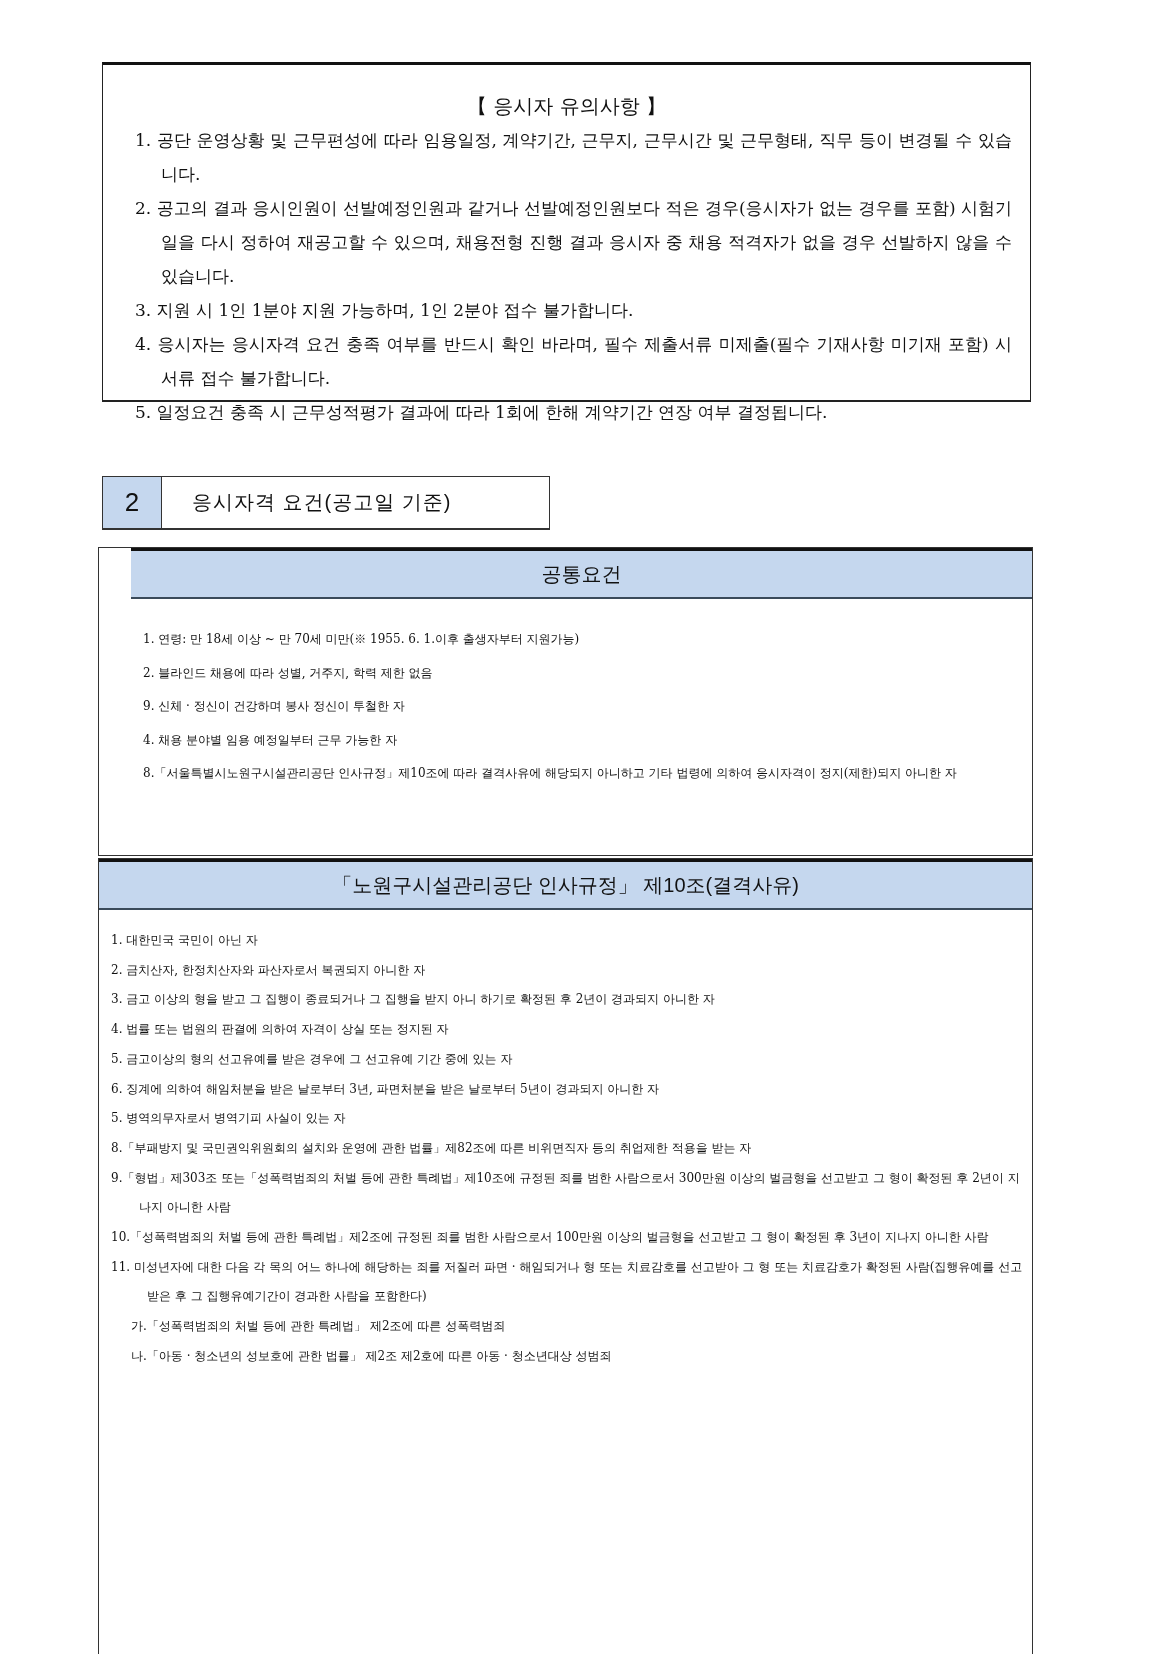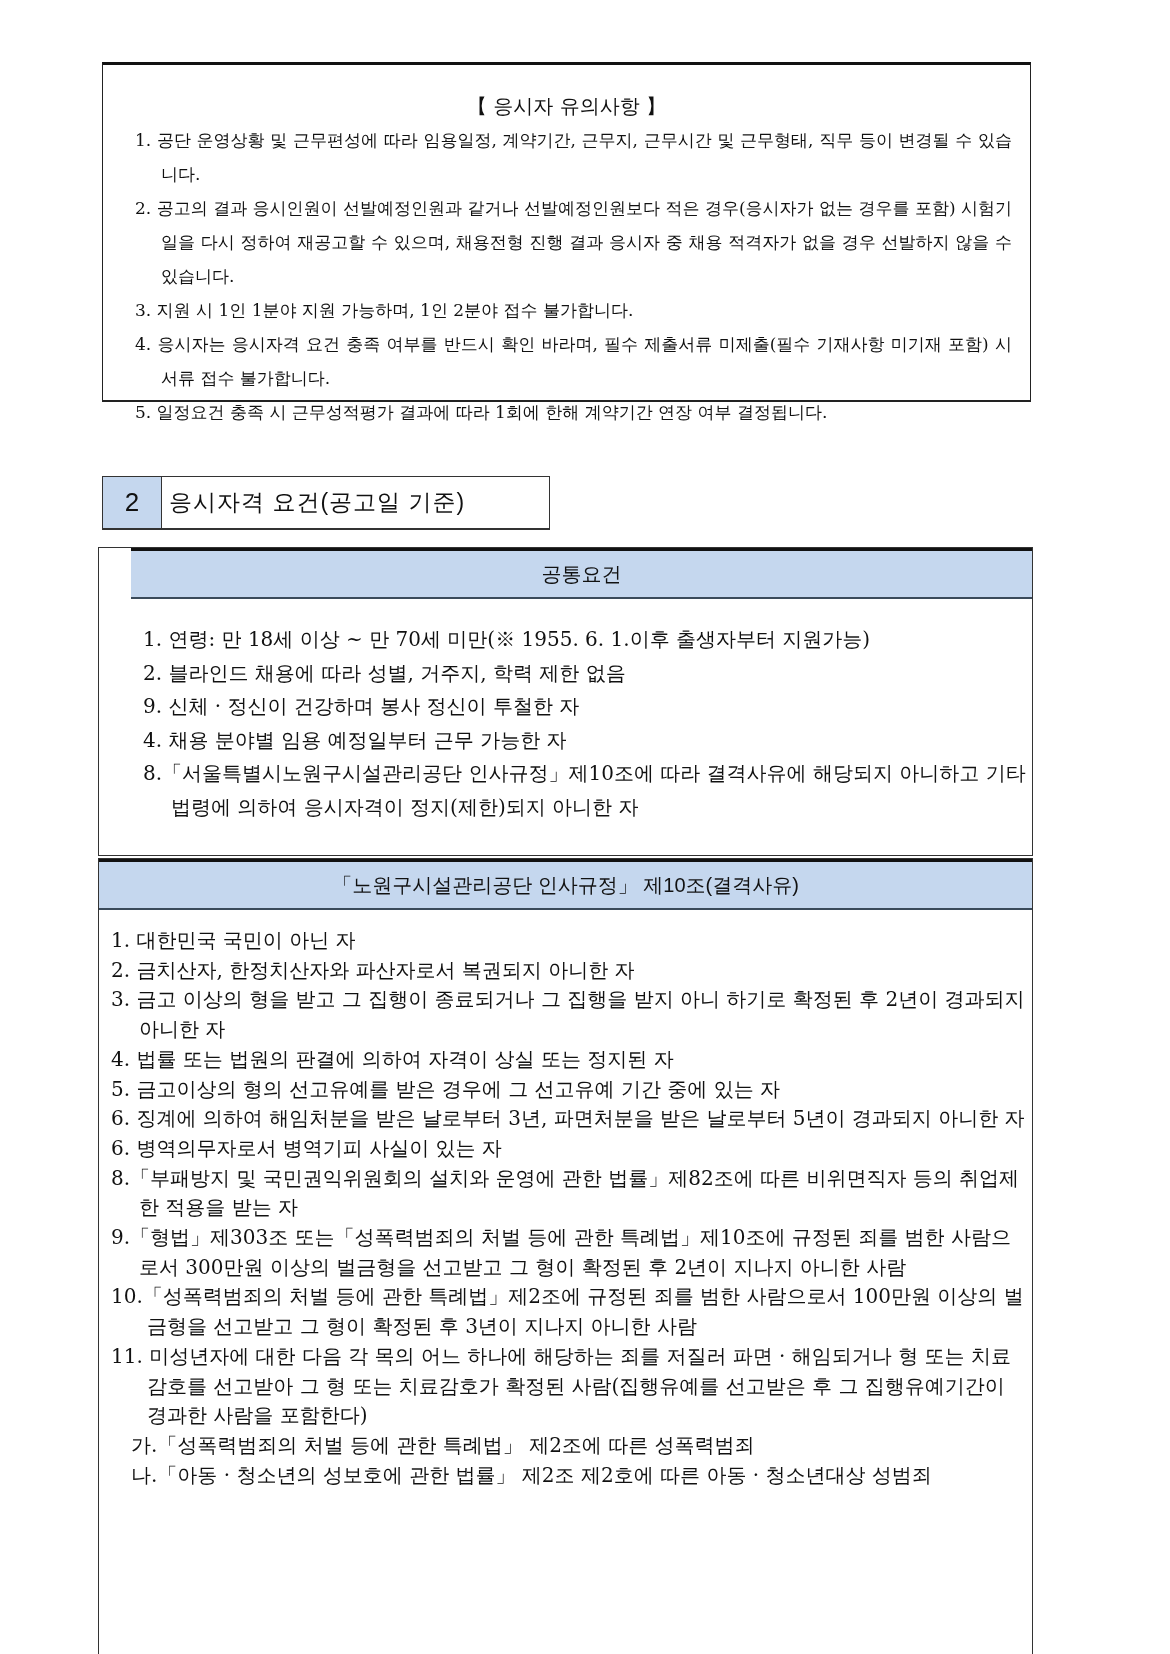--- a/index.html
+++ b/index.html
@@ -11,28 +11,28 @@
   }
   .notice-title { position: absolute; left: 0; right: 0; top: 28px; text-align: center; font-size: 20px; }
   .notice-list { position: absolute; left: 32px; right: 18px; top: 58px; margin: 0; padding: 0; list-style: none; font-size: 17px; line-height: 34px; }
   .notice-list li { padding-left: 26px; text-indent: -26px; text-align: justify; }
 
   .section-header {
     position: absolute; left: 102px; top: 476px; width: 448px; height: 54px;
     display: flex; border: 1px solid #333; border-bottom: 2px solid #333; box-sizing: border-box;
   }
   .section-num { width: 58px; background: #c5d7ee; border-right: 1px solid #333; display: flex; align-items: center; justify-content: center; font-family: "Liberation Sans", "DejaVu Sans", sans-serif; font-size: 26px; }
-  .section-title { flex: 1; display: flex; align-items: center; padding-left: 7px; font-family: "Liberation Sans", "DejaVu Sans", sans-serif; font-size: 23px; letter-spacing: 1px; }
+  .section-title { flex: 1; display: flex; align-items: center; padding-left: 30px; font-family: "Liberation Sans", "DejaVu Sans", sans-serif; font-size: 20px; letter-spacing: 1px; }
 
   .req-box { position: absolute; left: 98px; width: 935px; box-sizing: border-box; border: 1px solid #333; }
   .req-head {
     background: #c5d7ee; border-top: 3px solid #111; border-bottom: 2px solid #3a4a5a;
     text-align: center; font-family: "Liberation Sans", "DejaVu Sans", sans-serif; font-size: 20px;
   }
-  .req-list { margin: 0; padding: 0; list-style: none; font-size: 20px; }
+  .req-list { margin: 0; padding: 0; list-style: none; font-size: 12px; }
   .req-list li { padding-left: 28px; text-indent: -28px; }
 
   #common { top: 547px; height: 309px; padding-left: 32px; }
   #common .req-head { height: 46px; line-height: 46px; }
   #common .req-list { padding: 24px 4px 0 12px; line-height: 33.5px; }
 
   #disq { top: 858px; height: 835px; border-bottom: 3px solid #111; }
   #disq .req-head { height: 46px; line-height: 46px; }
   #disq .req-list { padding: 16px 6px 0 12px; line-height: 29.7px; }
   #disq .req-list li.num2 { padding-left: 36px; text-indent: -36px; }
@@ -70,21 +70,21 @@
 
 <div class="req-box" id="disq">
   <div class="req-head">「노원구시설관리공단 인사규정」 제10조(결격사유)</div>
   <ul class="req-list">
     <li>1. 대한민국 국민이 아닌 자</li>
     <li>2. 금치산자, 한정치산자와 파산자로서 복권되지 아니한 자</li>
     <li>3. 금고 이상의 형을 받고 그 집행이 종료되거나 그 집행을 받지 아니 하기로 확정된 후 2년이 경과되지 아니한 자</li>
     <li>4. 법률 또는 법원의 판결에 의하여 자격이 상실 또는 정지된 자</li>
     <li>5. 금고이상의 형의 선고유예를 받은 경우에 그 선고유예 기간 중에 있는 자</li>
     <li>6. 징계에 의하여 해임처분을 받은 날로부터 3년, 파면처분을 받은 날로부터 5년이 경과되지 아니한 자</li>
-    <li>6. 병역의무자로서 병역기피 사실이 있는 자</li>
+    <li>5. 병역의무자로서 병역기피 사실이 있는 자</li>
     <li>8.「부패방지 및 국민권익위원회의 설치와 운영에 관한 법률」제82조에 따른 비위면직자 등의 취업제한 적용을 받는 자</li>
     <li>9.「형법」제303조 또는「성폭력범죄의 처벌 등에 관한 특례법」제10조에 규정된 죄를 범한 사람으로서 300만원 이상의 벌금형을 선고받고 그 형이 확정된 후 2년이 지나지 아니한 사람</li>
     <li class="num2">10.「성폭력범죄의 처벌 등에 관한 특례법」제2조에 규정된 죄를 범한 사람으로서 100만원 이상의 벌금형을 선고받고 그 형이 확정된 후 3년이 지나지 아니한 사람</li>
     <li class="num2">11. 미성년자에 대한 다음 각 목의 어느 하나에 해당하는 죄를 저질러 파면 · 해임되거나 형 또는 치료감호를 선고받아 그 형 또는 치료감호가 확정된 사람(집행유예를 선고받은 후 그 집행유예기간이 경과한 사람을 포함한다)</li>
     <li class="sub">가.「성폭력범죄의 처벌 등에 관한 특례법」 제2조에 따른 성폭력범죄</li>
     <li class="sub">나.「아동 · 청소년의 성보호에 관한 법률」 제2조 제2호에 따른 아동 · 청소년대상 성범죄</li>
   </ul>
 </div>
 
 </body></html>

